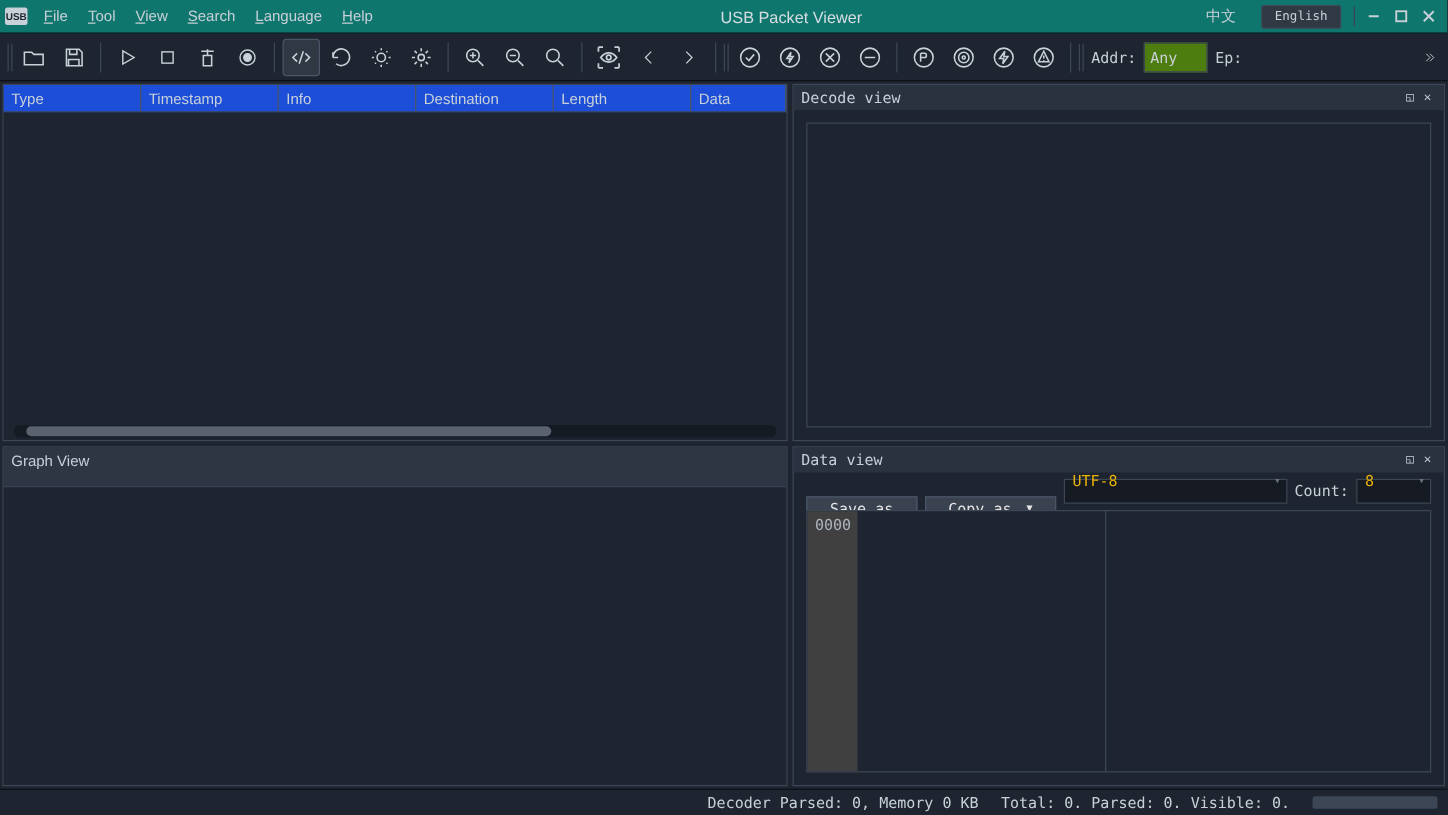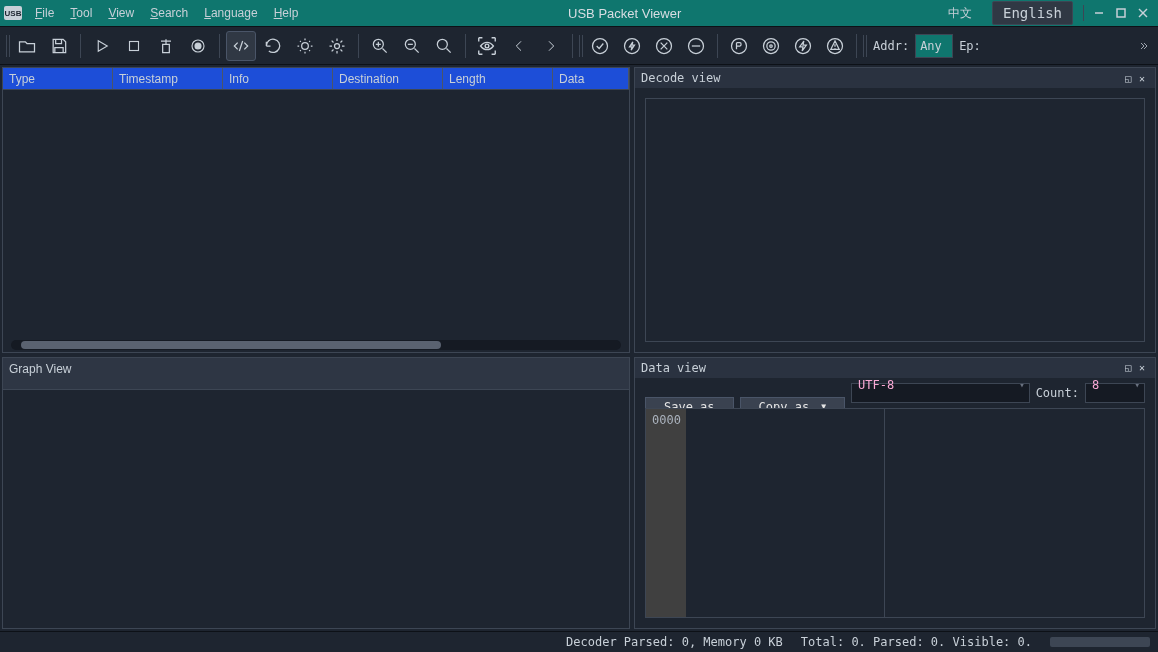--- a/index.html
+++ b/index.html
@@ -28,21 +28,21 @@
 }
 .menu { display: flex; gap: 2px; }
 .menu-item {
   padding: 4px 7px; cursor: pointer;
 }
 .menu-item u { text-decoration: underline; }
 .title { flex: 1; text-align: center; font-size: 13px; color: #d8dde3;}
 .lang-group { display: flex; align-items: center; gap: 16px; margin-right: 6px;}
 .lang-btn {
   padding: 3px 10px; background: #303844; border: 1px solid #3d4654;
-  border-radius: 2px; cursor: pointer; font-family: monospace; font-size: 14px;
+  border-radius: 2px; cursor: pointer; font-family: monospace; font-size: 10px;
 }
 .lang-text { font-family: monospace; cursor: pointer; padding: 2px 4px;}
 .win-sep { width:1px; height:16px; background:#3d4654; margin: 0 4px;}
 .win-controls { display: flex; gap: 0;}
 .win-btn {
   width: 22px; height: 22px;
   display: flex; align-items: center; justify-content: center;
   cursor: pointer; font-size: 13px;
 }
 .toolbar {
@@ -57,22 +57,22 @@
   cursor: pointer; border-radius: 3px;
   color: #c8d0d8;
 }
 .tbtn svg { stroke: #c8d0d8; fill: none; stroke-width: 1.5;}
 .tbtn.active { background: #303844; border: 1px solid #4a5568;}
 .tsep { width: 1px; height: 24px; background: #3d4654; margin: 0 4px;}
 .tsep2 { display:flex; gap:2px;}
 .tsep2 .s { width:1px; height:22px; background:#3d4654;}
 .tlabel { font-family: monospace; font-size: 12px; margin: 0 4px;}
 .tinput {
-  width: 38px; height: 24px;
-  background: #0f766e; border: 1px solid #3d4654;
+  width: 51px; height: 24px;
+  background: #4d7c0f; border: 1px solid #3d4654;
   color: #c8d0d8; font-family: monospace; font-size: 12px;
   padding: 0 4px;
 }
 .main {
   flex: 1; display: flex; gap: 4px; padding: 2px;
   min-height: 0;
 }
 .left-col {
   width: 628px; display: flex; flex-direction: column; gap: 4px;
 }
@@ -127,21 +127,21 @@
   padding: 4px 10px; gap: 6px;
 }
 .dbtn {
   height: 20px; padding: 0 18px;
   background: #3a4250; border: 1px solid #4a5568;
   font-family: monospace; font-size: 12px; cursor: pointer;
   display: flex; align-items: center; gap: 8px; color:#e5e5e5;margin-top:28px;
 }
 .dsel {
   height: 20px; background: #151a23; border: 1px solid #3d4654;
-  color: #f9a8d4; font-family: monospace; font-size: 12px;
+  color: #eab308; font-family: monospace; font-size: 12px;
   padding: 0 16px 16px 6px; position: relative; display:flex; align-items:center;
 }
 .dsel.wide { flex: 1;}
 .dsel::after {
   content: "▾"; position: absolute; right: 4px; font-size: 9px; color:#6a7280;
 }
 .dlabel { font-family: monospace; font-size: 12px;}
 .data-body { flex: 1; display: flex; padding: 0 10px 10px 10px; gap: 0;}
 .hex-left {
   width: 240px; border: 1px solid #3d4654; background: #1e2530;

